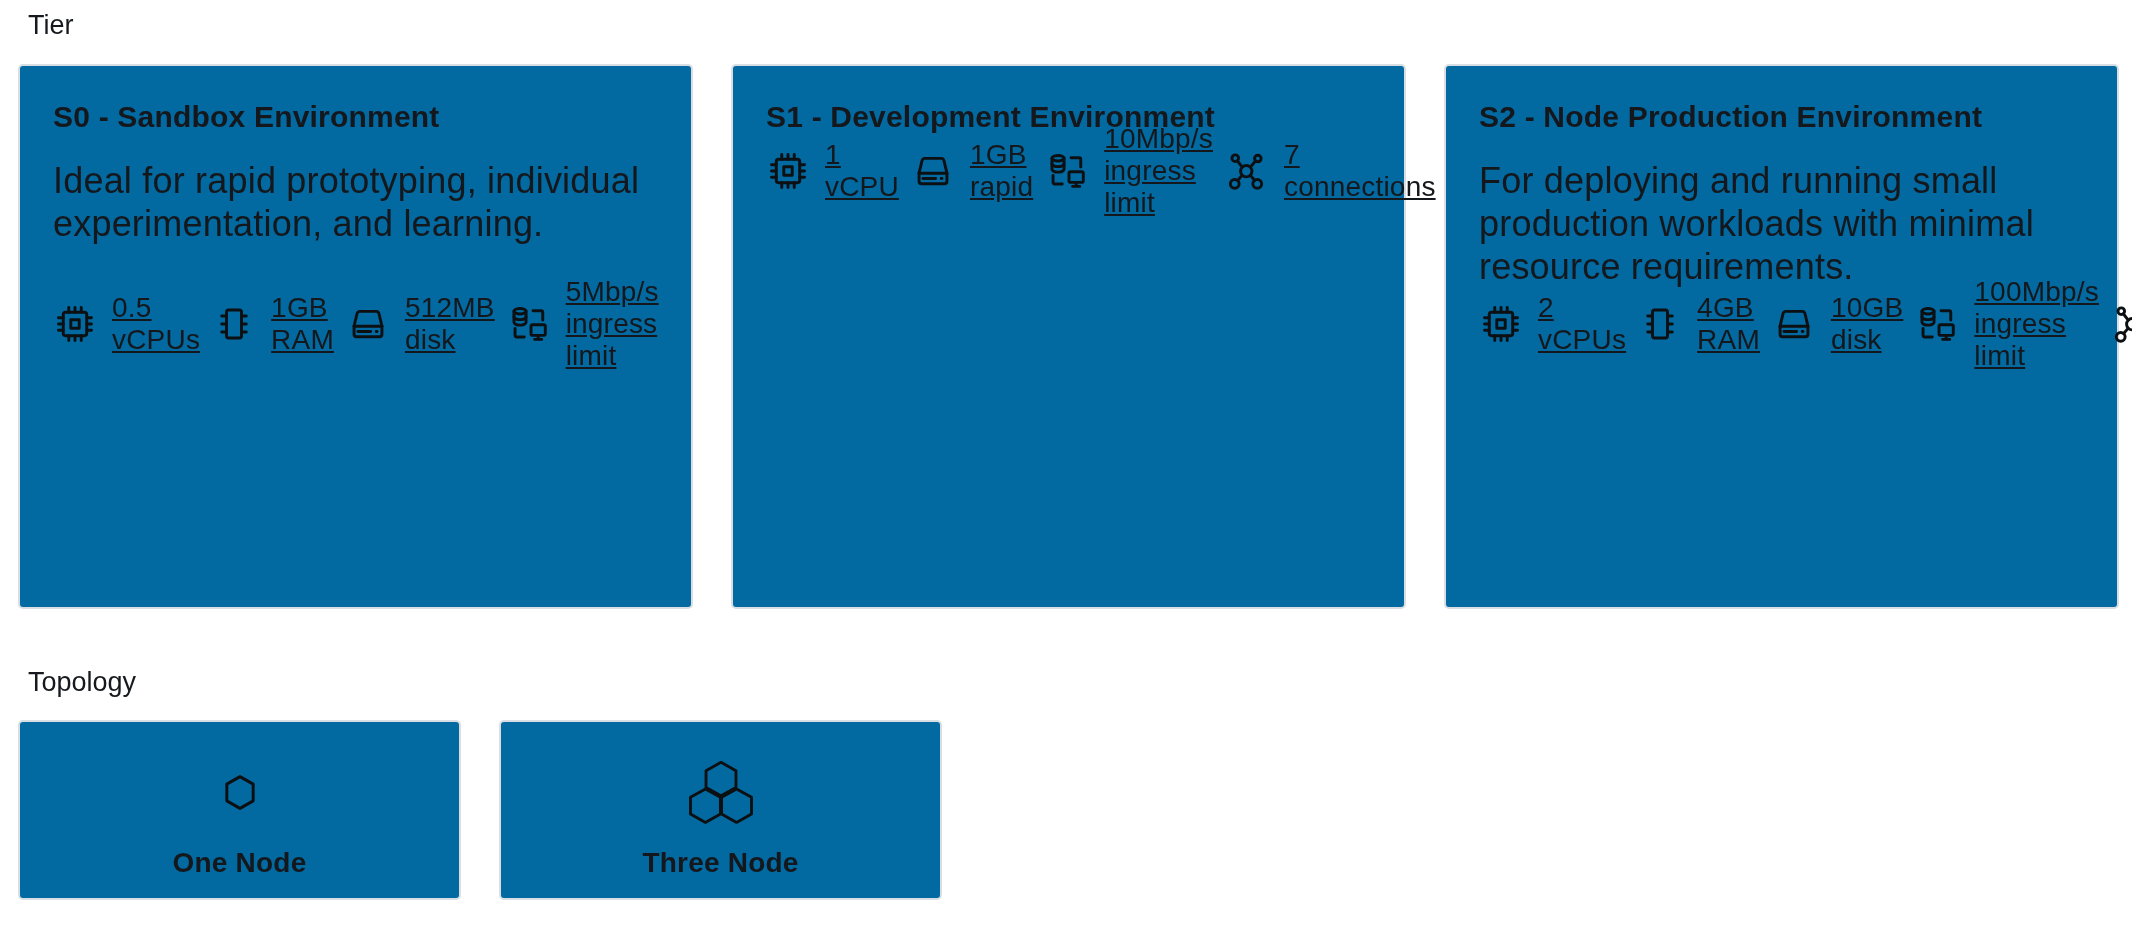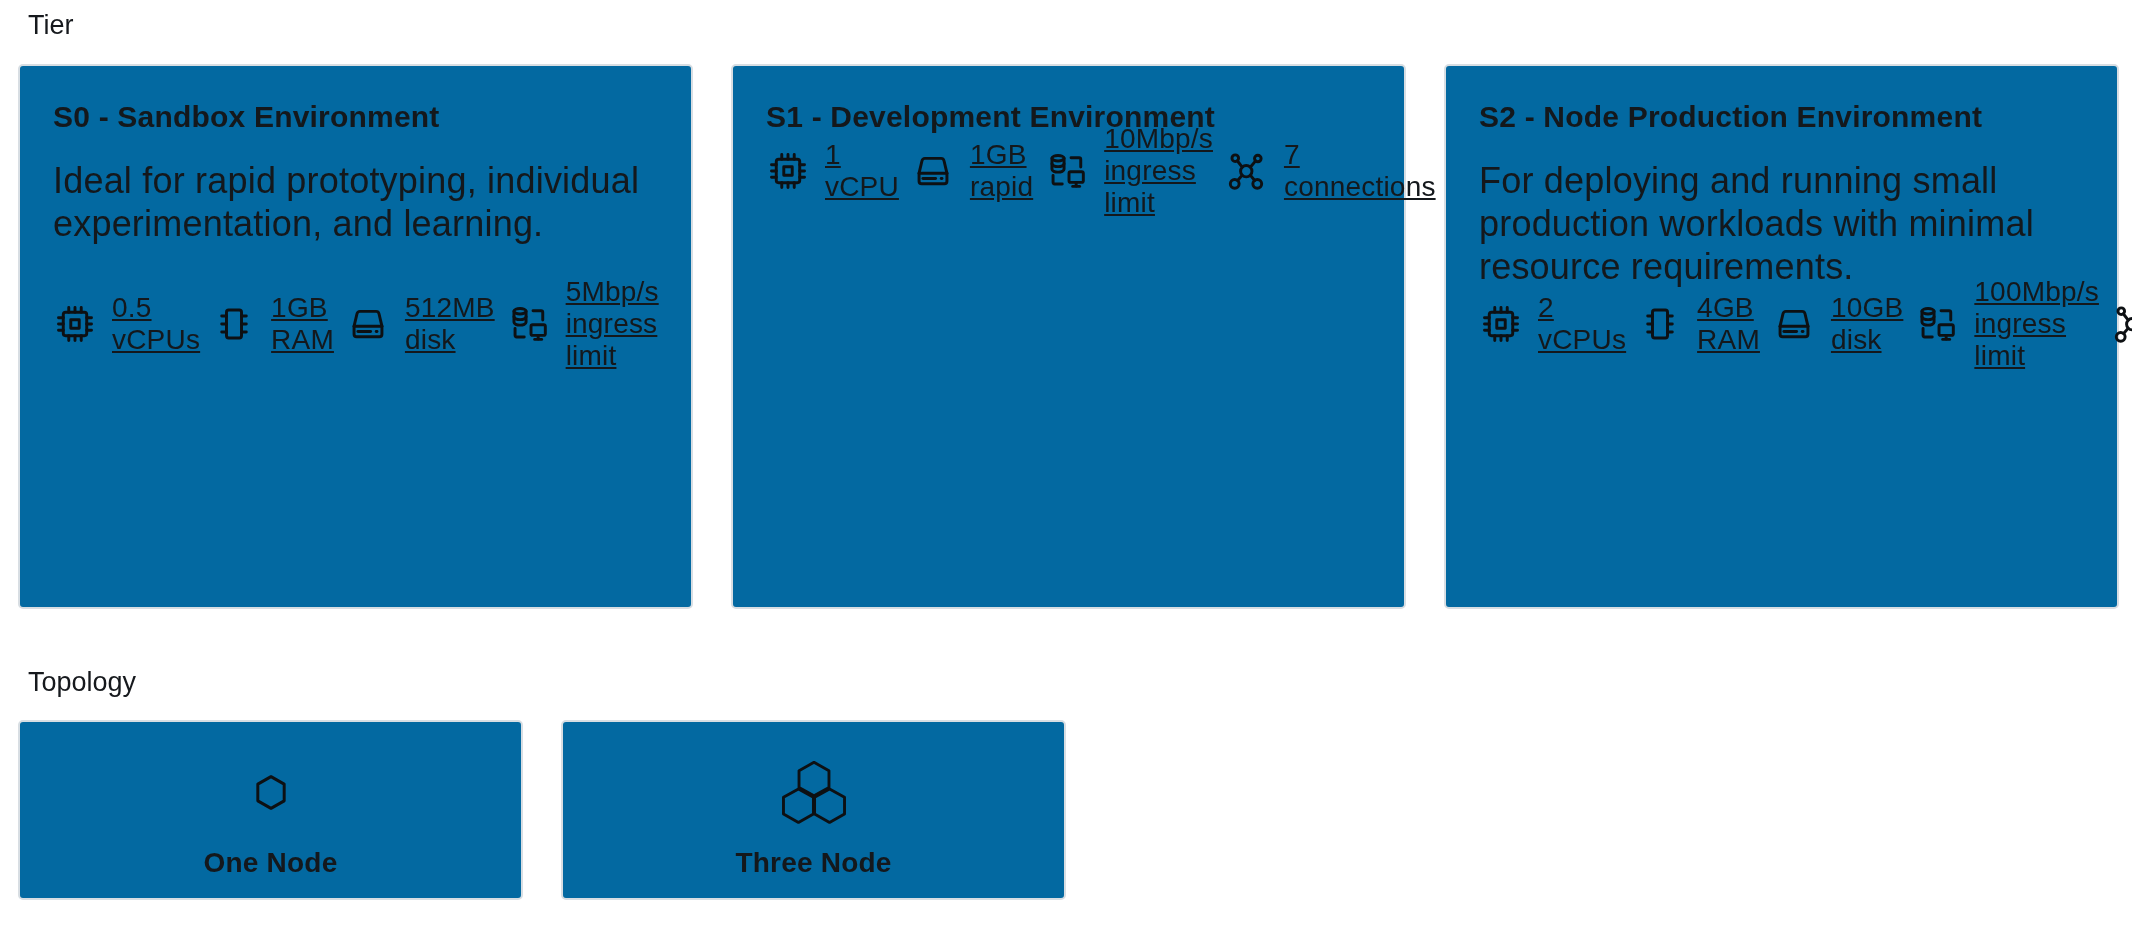--- a/index.html
+++ b/index.html
@@ -66,21 +66,21 @@
   .spec-text { font-size: 28px; letter-spacing: 0.2px; }
 
   .topology-label { margin-top: 56px; }
 
   .topo-row {
     display: flex;
     gap: 38px;
     margin-top: 21px;
   }
   .topo-card {
-    width: 505px;
+    width: 443px;
     height: 180px;
     display: flex;
     flex-direction: column;
     align-items: center;
     justify-content: center;
     padding-top: 10px;
     cursor: pointer;
   }
   .topo-icon {
     height: 82px;

